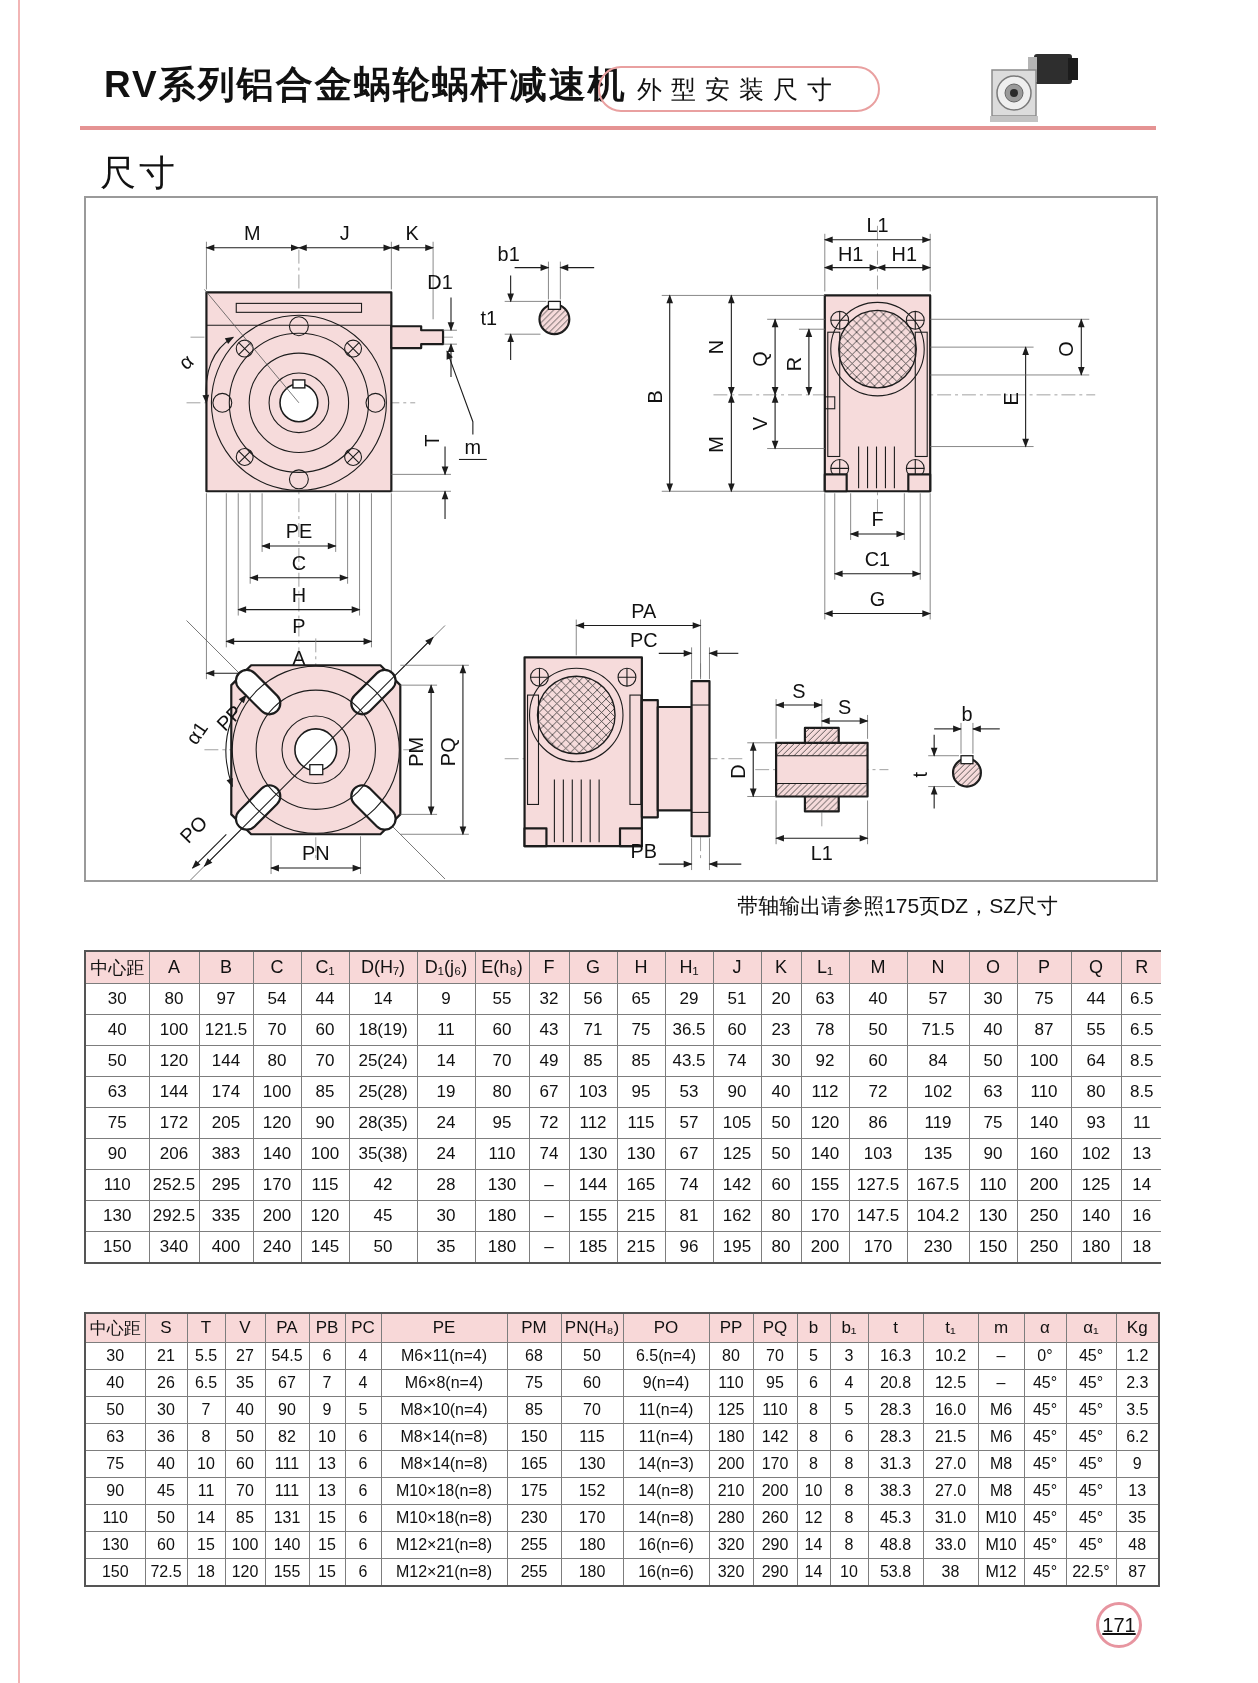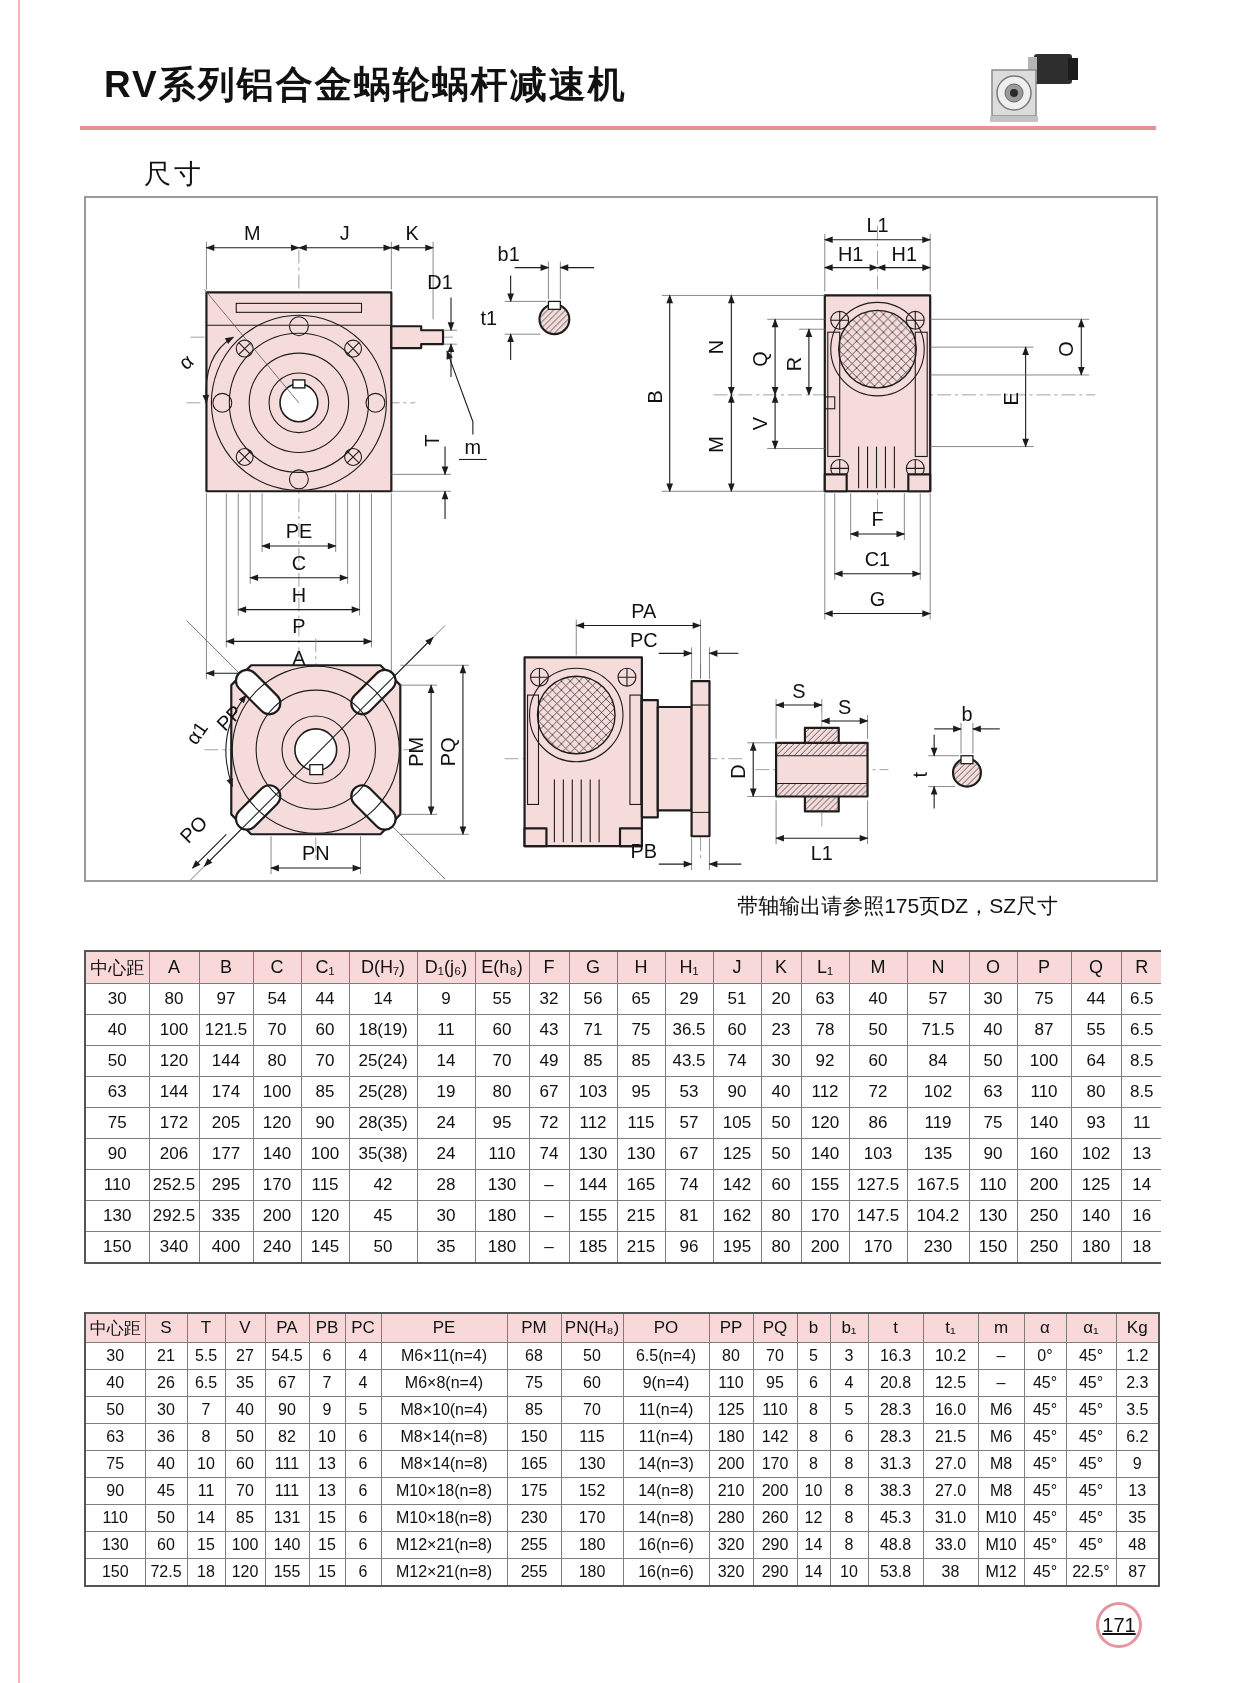--- a/index.html
+++ b/index.html
@@ -6,21 +6,21 @@
   .page{position:relative;width:1161px;height:1683px;background:#ffffff;
         font-family:"Liberation Sans","DejaVu Sans",sans-serif;overflow:hidden;color:#111;}
   .edge-left{position:absolute;left:18px;top:0;width:2px;height:1683px;background:#f2b5b5;}
   .edge-right{position:absolute;left:1239px;top:0;width:2px;height:1683px;background:#e25b5b;}
   .title{position:absolute;left:104px;top:60px;font-size:37px;font-weight:600;letter-spacing:2px;}
   .badge{position:absolute;left:598px;top:66px;width:282px;height:46px;border:2px solid #e9a0a0;
          border-radius:26px;display:flex;align-items:center;justify-content:center;
          font-size:25px;letter-spacing:9px;box-sizing:border-box;}
   .thumb{position:absolute;left:980px;top:44px;width:106px;height:86px;}
   .rule{position:absolute;left:80px;top:126px;width:1076px;height:4px;background:#e59393;}
-  .section-label{position:absolute;left:100px;top:156px;font-size:27px;letter-spacing:3px;margin-left:44px;}
+  .section-label{position:absolute;left:100px;top:149px;font-size:36px;letter-spacing:3px;}
   .diagram{position:absolute;left:84px;top:196px;width:1074px;height:686px;
            border:2px solid #9a9a9a;box-sizing:border-box;}
   .table-note{position:absolute;right:103px;top:892px;font-size:21px;}
   .rv-tab{position:absolute;left:1166px;top:902px;width:92px;height:47px;background:#ee9598;
           color:#fff;font-size:27px;font-weight:bold;display:flex;align-items:center;
           justify-content:center;letter-spacing:2px;}
   table.dims{position:absolute;left:84px;width:1074px;border-collapse:collapse;table-layout:fixed;
              text-align:center;color:#111;}
   table.dims th,table.dims td{border:1px solid #7d7d7d;padding:0;vertical-align:middle;
              overflow:hidden;white-space:nowrap;}
@@ -48,20 +48,21 @@
   .lbl{font-family:"Liberation Sans","DejaVu Sans",sans-serif;font-size:20px;fill:#111;text-anchor:middle;}
 </style>
 </head>
 <body>
 
 <div class="page">
   <div class="edge-left"></div>
   <div class="edge-right"></div>
 
   <div class="title">RV系列铝合金蜗轮蜗杆减速机</div>
+  <div class="badge">外型安装尺寸</div>
 
   <div class="thumb">
     <svg viewBox="0 0 106 86" width="106" height="86">
       <rect x="54" y="10" width="38" height="30" rx="3" fill="#2e2e2e"></rect>
       <rect x="88" y="14" width="10" height="22" fill="#1c1c1c"></rect>
       <rect x="48" y="13" width="9" height="25" fill="#b5b5b5"></rect>
       <rect x="12" y="26" width="44" height="46" fill="#dcdcdc" stroke="#8a8a8a" stroke-width="1.5"></rect>
       <circle cx="34" cy="49" r="17" fill="#efefef" stroke="#7a7a7a" stroke-width="1.5"></circle>
       <circle cx="34" cy="49" r="9" fill="#9a9a9a" stroke="#666" stroke-width="1"></circle>
       <circle cx="34" cy="49" r="4" fill="#2a2a2a"></circle>
@@ -551,21 +552,21 @@
           <td>86</td>
           <td>119</td>
           <td>75</td>
           <td>140</td>
           <td>93</td>
           <td>11</td>
         </tr>
         <tr>
           <td>90</td>
           <td>206</td>
-          <td>177</td>
+          <td>383</td>
           <td>140</td>
           <td>100</td>
           <td>35(38)</td>
           <td>24</td>
           <td>110</td>
           <td>74</td>
           <td>130</td>
           <td>130</td>
           <td>67</td>
           <td>125</td>

